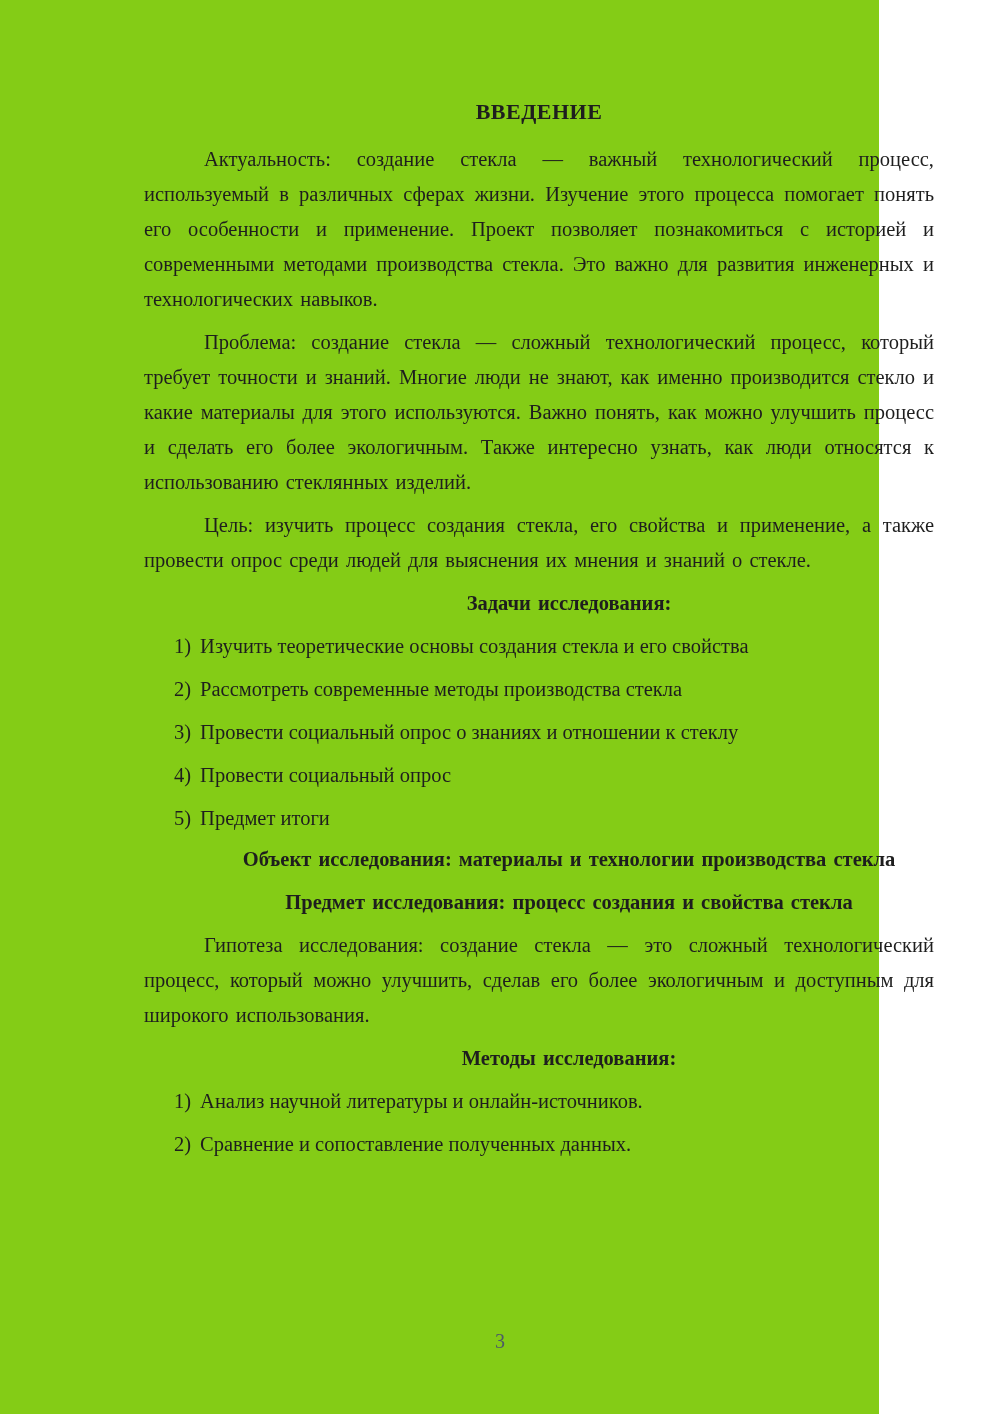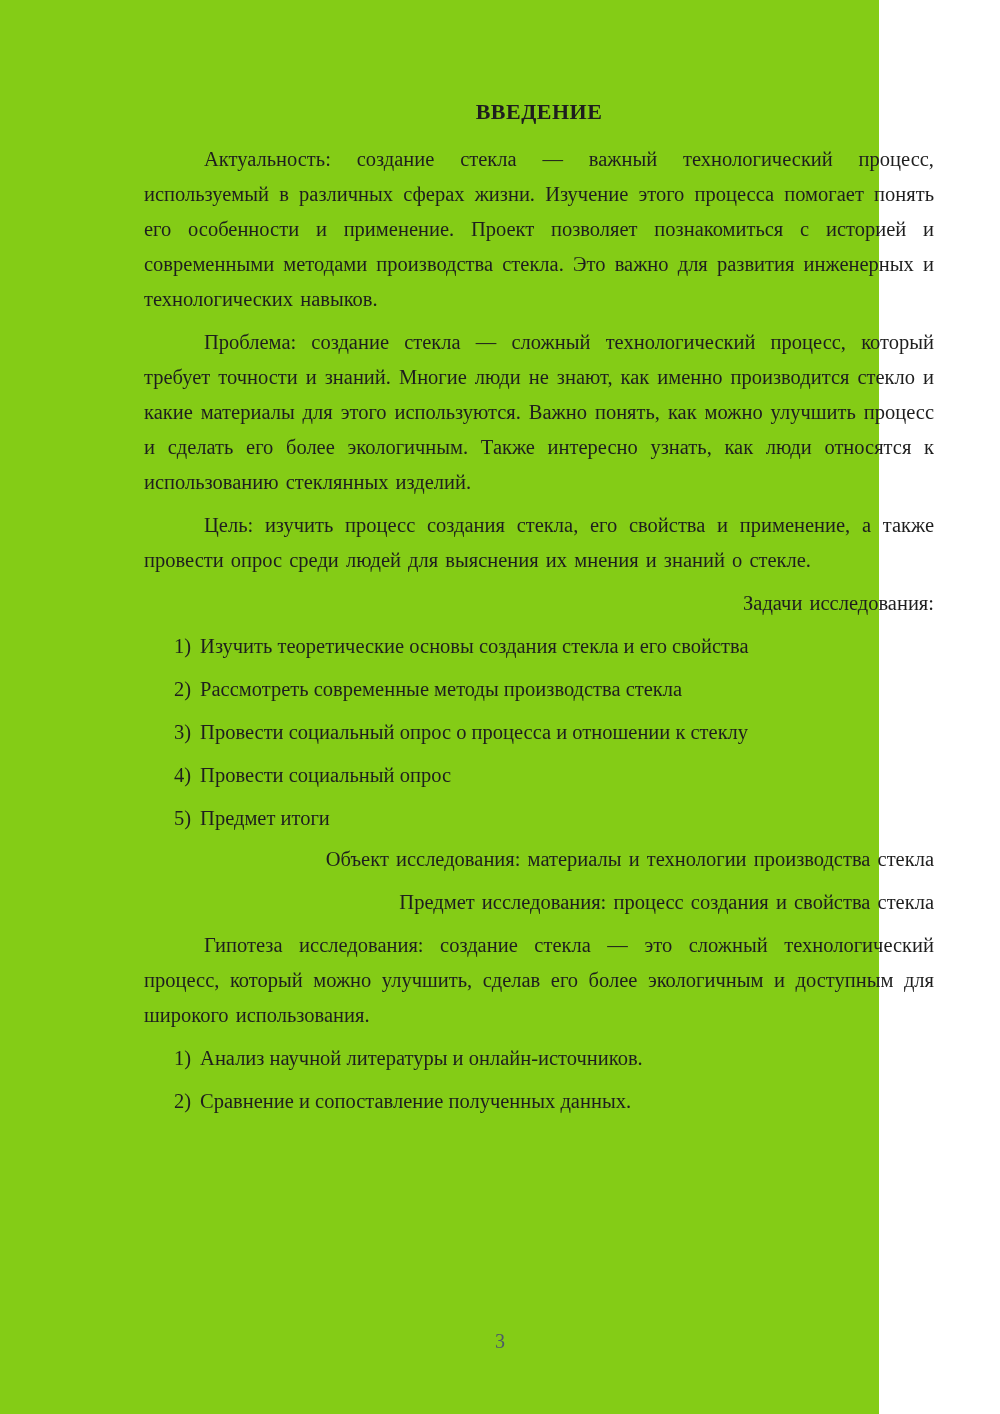--- a/index.html
+++ b/index.html
@@ -39,21 +39,22 @@
   }
   p.para {
     font-size: 20.5px;
     line-height: 35px;
     text-align: justify;
     text-indent: 60px;
     margin: 0 0 8px 0;
     word-spacing: 2px;
   }
   p.para.single {
-    text-align: right;
+    text-align: center;
+    font-weight: bold;
   }
   .list-block {
     margin: 3px 0 3px 0;
   }
   .list-item {
     font-size: 20.5px;
     line-height: 35px;
     margin: 8px 0 6px 0;
     padding-left: 30px;
     text-align: left;
@@ -89,36 +90,37 @@
     <p class="para single">Задачи исследования:</p>
 
     <div class="list-block">
       <div class="list-item">
         <span class="marker">1)</span><span>Изучить теоретические основы создания стекла и его свойства</span>
       </div>
       <div class="list-item">
         <span class="marker">2)</span><span>Рассмотреть современные методы производства стекла</span>
       </div>
       <div class="list-item">
-        <span class="marker">3)</span><span>Провести социальный опрос о процесса и отношении к стеклу</span>
+        <span class="marker">3)</span><span>Провести социальный опрос о знаниях и отношении к стеклу</span>
       </div>
       <div class="list-item">
         <span class="marker">4)</span><span>Провести социальный опрос</span>
       </div>
       <div class="list-item">
         <span class="marker">5)</span><span>Предмет итоги</span>
       </div>
     </div>
 
     <p class="para single">Объект исследования: материалы и технологии производства стекла</p>
 
     <p class="para single">Предмет исследования: процесс создания и свойства стекла</p>
 
     <p class="para">Гипотеза исследования: создание стекла — это сложный технологический процесс, который можно улучшить, сделав его более экологичным и доступным для широкого использования.</p>
 
+    <p class="para single">Методы исследования:</p>
 
     <div class="list-block">
       <div class="list-item">
         <span class="marker">1)</span><span>Анализ научной литературы и онлайн-источников.</span>
       </div>
       <div class="list-item">
         <span class="marker">2)</span><span>Сравнение и сопоставление полученных данных.</span>
       </div>
     </div>
 

